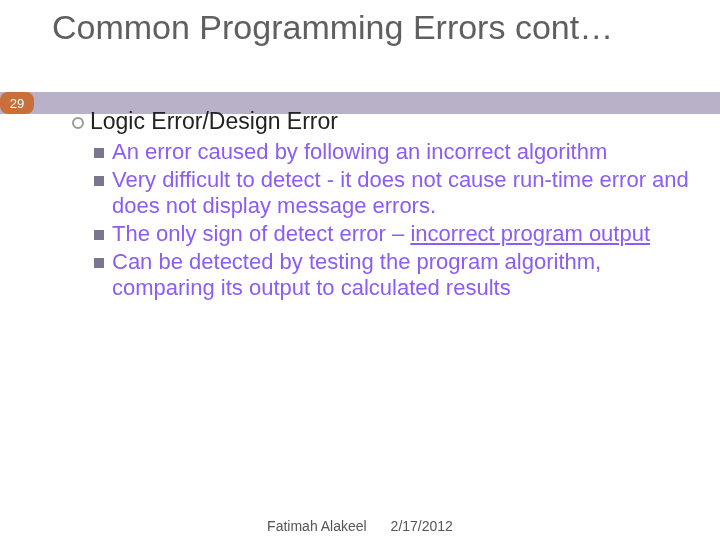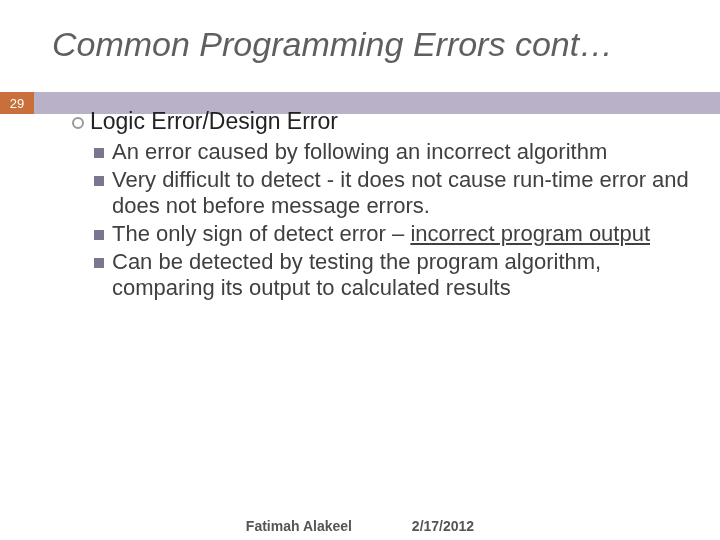--- a/index.html
+++ b/index.html
@@ -5,22 +5,21 @@
   * { margin: 0; padding: 0; box-sizing: border-box; }
   body {
     width: 720px;
     height: 540px;
     background: #ffffff;
     font-family: Arial, Helvetica, sans-serif;
     position: relative;
     overflow: hidden;
   }
   .title-area {
-    padding: 25px 0 0 52px;
-    font-style: italic;
+    padding: 8px 0 0 52px;
   }
   .title {
     font-size: 34px;
     color: #5f5f5f;
     line-height: 1.15;
     font-weight: 400;
   }
   .band {
     position: absolute;
     top: 92px;
@@ -34,20 +33,21 @@
     top: 92px;
     left: 0;
     width: 34px;
     height: 22px;
     background: #c96f3c;
     color: #ffffff;
     font-size: 13px;
     display: flex;
     align-items: center;
     justify-content: center;
+    border-radius: 8px;
   }
   .content {
     position: absolute;
     top: 108px;
     left: 72px;
     right: 28px;
   }
   .level1 {
     font-size: 23px;
     color: #222;
@@ -58,21 +58,21 @@
     width: 12px;
     height: 12px;
     border: 2px solid #9a9a9a;
     border-radius: 50%;
     margin-right: 6px;
     position: relative;
     top: 0px;
   }
   .level2 {
     font-size: 22px;
-    color: #404040;
+    color: #8b5cf6;
     line-height: 1.18;
     margin-left: 22px;
     text-indent: -18px;
     padding-left: 18px;
     margin-bottom: 2px;
   }
   .square {
     display: inline-block;
     width: 10px;
     height: 10px;
@@ -86,21 +86,21 @@
   }
   .footer {
     position: absolute;
     bottom: 6px;
     left: 0;
     right: 0;
     text-align: center;
     font-size: 14px;
     color: #555;
   }
-  .footer span { margin: 0 28px; font-weight: bold; }
+  .footer span { margin: 0 10px; }
 </style>
 </head>
 <body>
 
 <div class="title-area">
   <h1 class="title">Common Programming Errors cont…</h1>
 </div>
 
 <div class="band"></div>
 <div class="page-badge">29</div>
@@ -108,21 +108,21 @@
 <div class="content">
   <div class="level1">
     <span class="bullet-ring"></span><span>Logic Error/Design Error</span>
   </div>
 
   <div class="level2">
     <span class="square"></span><span>An error caused by following an incorrect algorithm</span>
   </div>
 
   <div class="level2">
-    <span class="square"></span><span>Very difficult to detect - it does not cause run-time error and does not before message errors.</span>
+    <span class="square"></span><span>Very difficult to detect - it does not cause run-time error and does not display message errors.</span>
   </div>
 
   <div class="level2">
     <span class="square"></span><span>The only sign of detect error – </span><span class="underline">incorrect program output</span>
   </div>
 
   <div class="level2">
     <span class="square"></span><span>Can be detected by testing the program algorithm, comparing its output to calculated results</span>
   </div>
 

